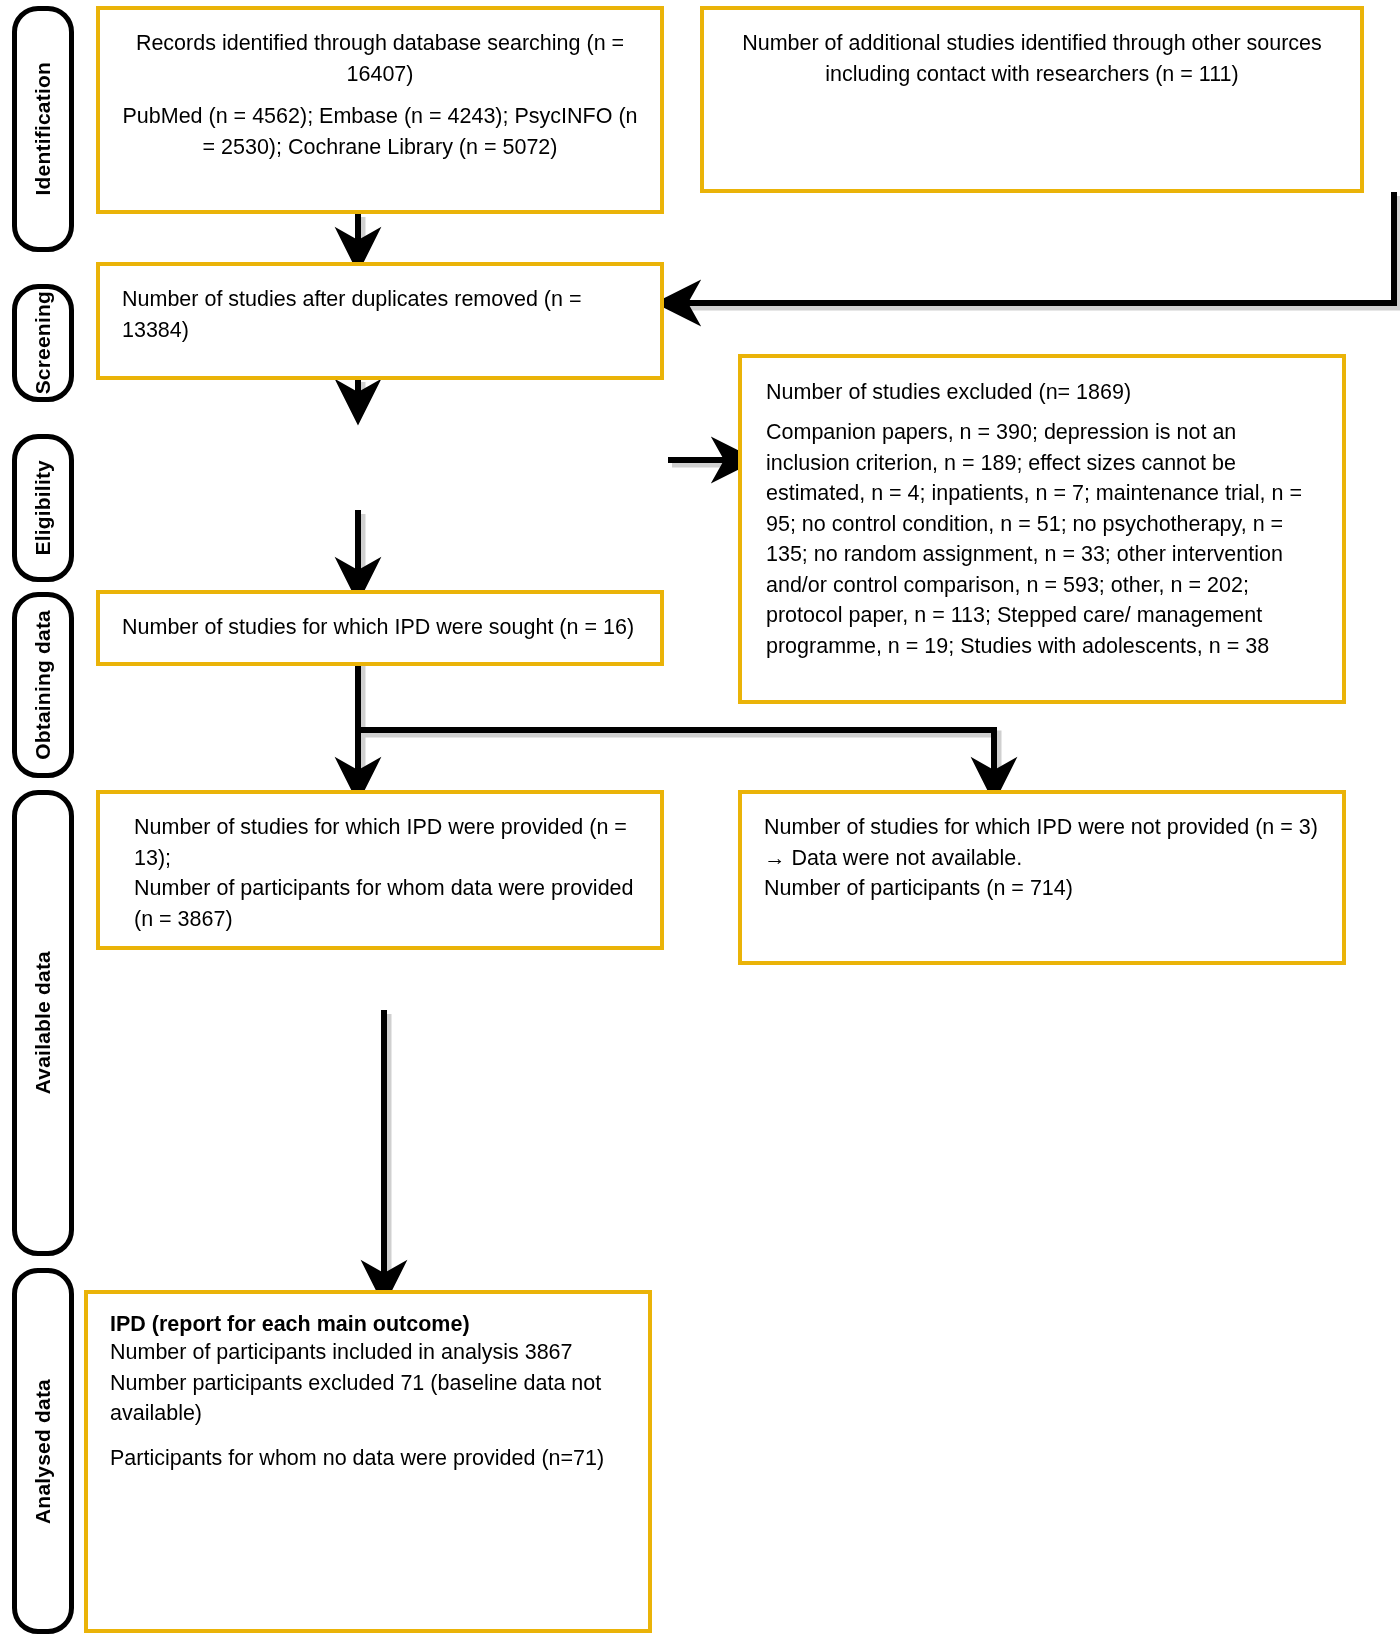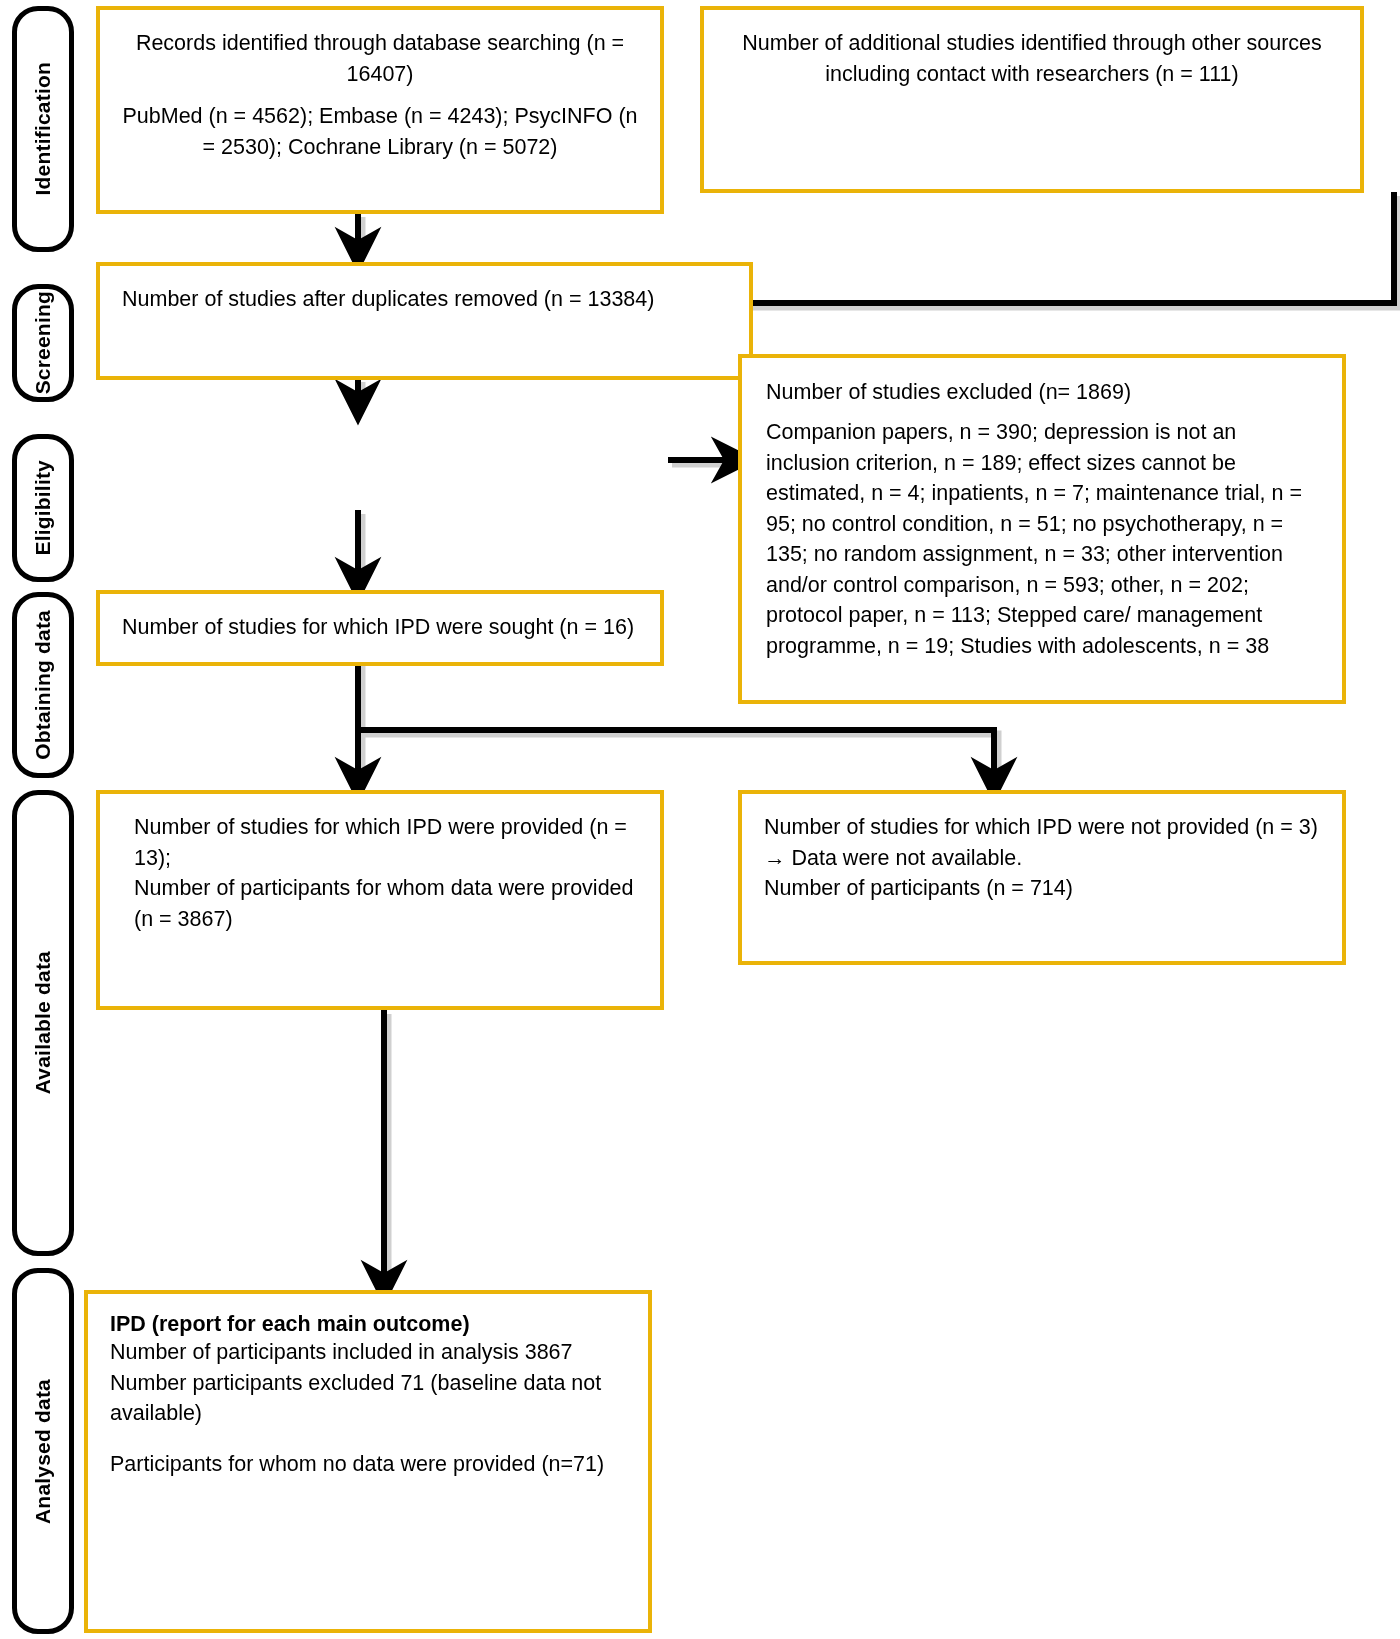--- a/index.html
+++ b/index.html
@@ -65,21 +65,21 @@
   .left { text-align: left; }
   .bold-title {
     font-weight: bold;
     font-size: 21.5px;
     text-align: left;
     color: #000000;
   }
   .loose { line-height: 1.95; }
   .tight { line-height: 1.30; }
   .gap-top { margin-top: 12px; }
-  .gap-top-sm { margin-top: 20px; }
+  .gap-top-sm { margin-top: 14px; }
 </style>
 </head>
 <body>
 
 <div id="page">
 
   <svg id="wires" viewBox="0 0 1400 1639" width="1400" height="1639" xmlns="http://www.w3.org/2000/svg">
     <defs>
       <marker id="ah" markerWidth="9" markerHeight="9" refX="4.6" refY="4.5" orient="auto" markerUnits="strokeWidth">
         <path d="M0.4,0.6 L8.2,4.5 L0.4,8.4 L2.6,4.5 Z" fill="#000000"></path>
@@ -143,35 +143,35 @@
 
   <div class="flow-box" style="left:96px; top:6px; width:568px; height:208px;">
     <div class="btext center">Records identified through database searching (n = 16407)</div>
     <div class="btext center gap-top">PubMed (n = 4562); Embase (n = 4243); PsycINFO (n = 2530); Cochrane Library (n = 5072)</div>
   </div>
 
   <div class="flow-box" style="left:700px; top:6px; width:664px; height:187px;">
     <div class="btext center">Number of additional studies identified through other sources including contact with researchers (n = 111)</div>
   </div>
 
-  <div class="flow-box" style="left:96px; top:262px; width:657px; height:118px;">
+  <div class="flow-box" style="left:96px; top:262px; width:568px; height:118px;">
     <div class="btext left">Number of studies after duplicates removed (n = 13384)</div>
   </div>
 
 
   <div class="flow-box" style="left:738px; top:354px; width:608px; height:350px; padding:22px 24px;">
     <div class="bold-title" style="font-weight:normal;">Number of studies excluded (n= 1869)</div>
     <div class="btext left gap-top tight">Companion papers, n = 390; depression is not an inclusion criterion, n = 189; effect sizes cannot be estimated, n = 4; inpatients, n = 7; maintenance trial, n = 95; no control condition, n = 51; no psychotherapy, n = 135; no random assignment, n = 33; other intervention and/or control comparison, n = 593; other, n = 202; protocol paper, n = 113; Stepped care/ management programme, n = 19; Studies with adolescents, n = 38</div>
   </div>
 
   <div class="flow-box" style="left:96px; top:590px; width:568px; height:76px;">
     <div class="btext left">Number of studies for which IPD were sought (n = 16)</div>
   </div>
 
-  <div class="flow-box" style="left:96px; top:790px; width:568px; height:220px;padding-left:34px;">
+  <div class="flow-box" style="left:96px; top:790px; width:568px; height:160px;padding-left:34px;">
     <div class="btext left loose">Number of studies for which IPD were provided (n = 13);</div>
     <div class="btext left loose">Number of participants for whom data were provided (n = 3867)</div>
   </div>
 
   <div class="flow-box" style="left:738px; top:790px; width:608px; height:175px;">
     <div class="btext left loose">Number of studies for which IPD were not provided (n = 3)</div>
     <div class="btext left loose">→ Data were not available.</div>
     <div class="btext left loose">Number of participants (n = 714)</div>
   </div>
 

